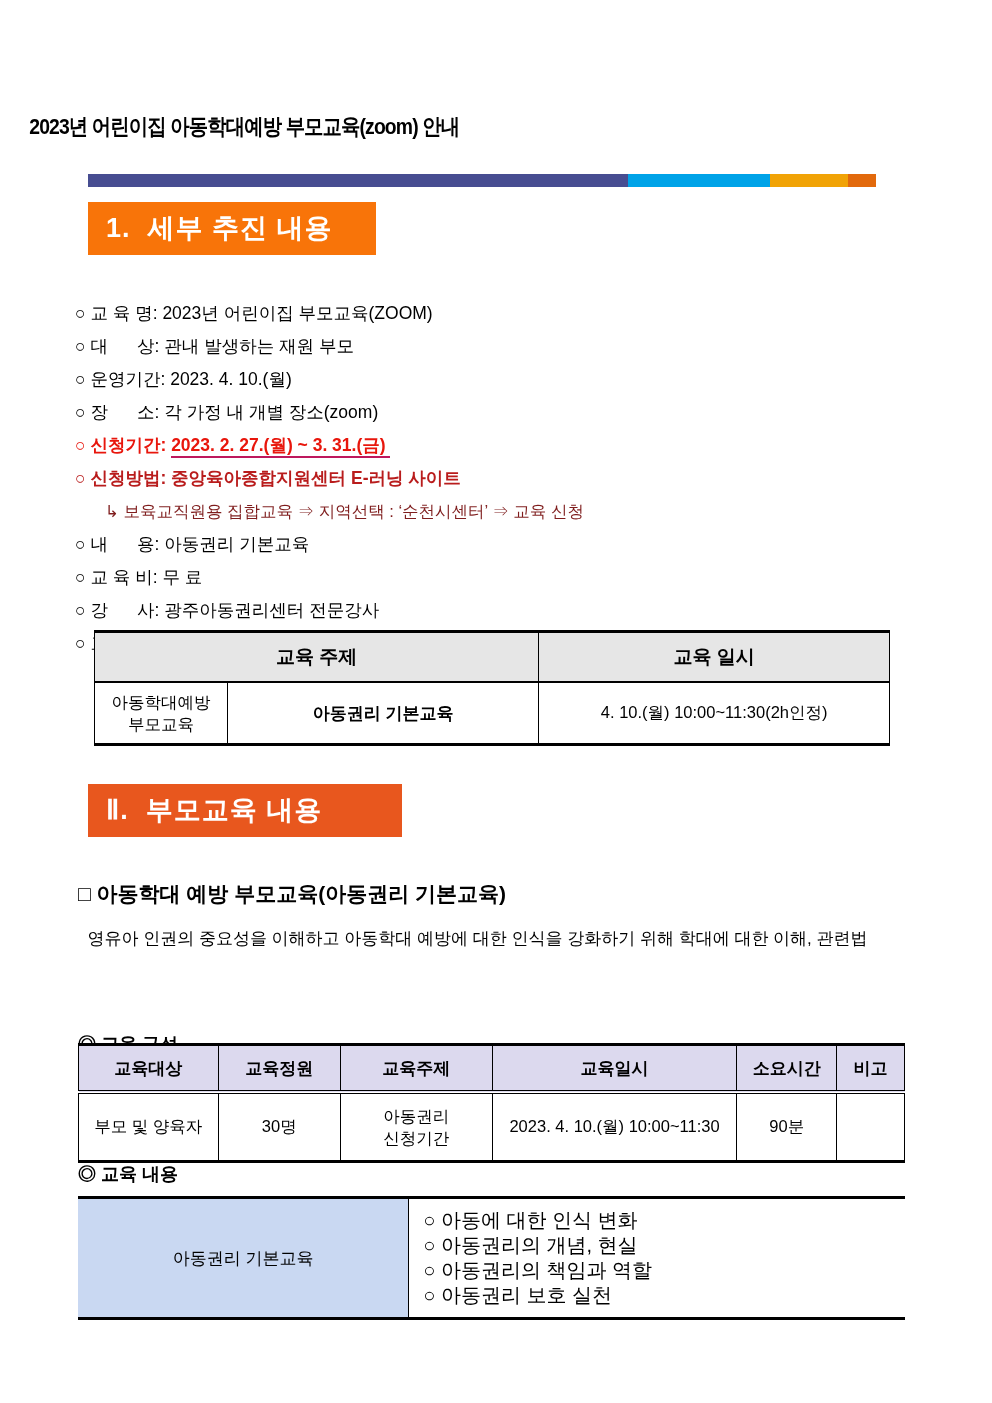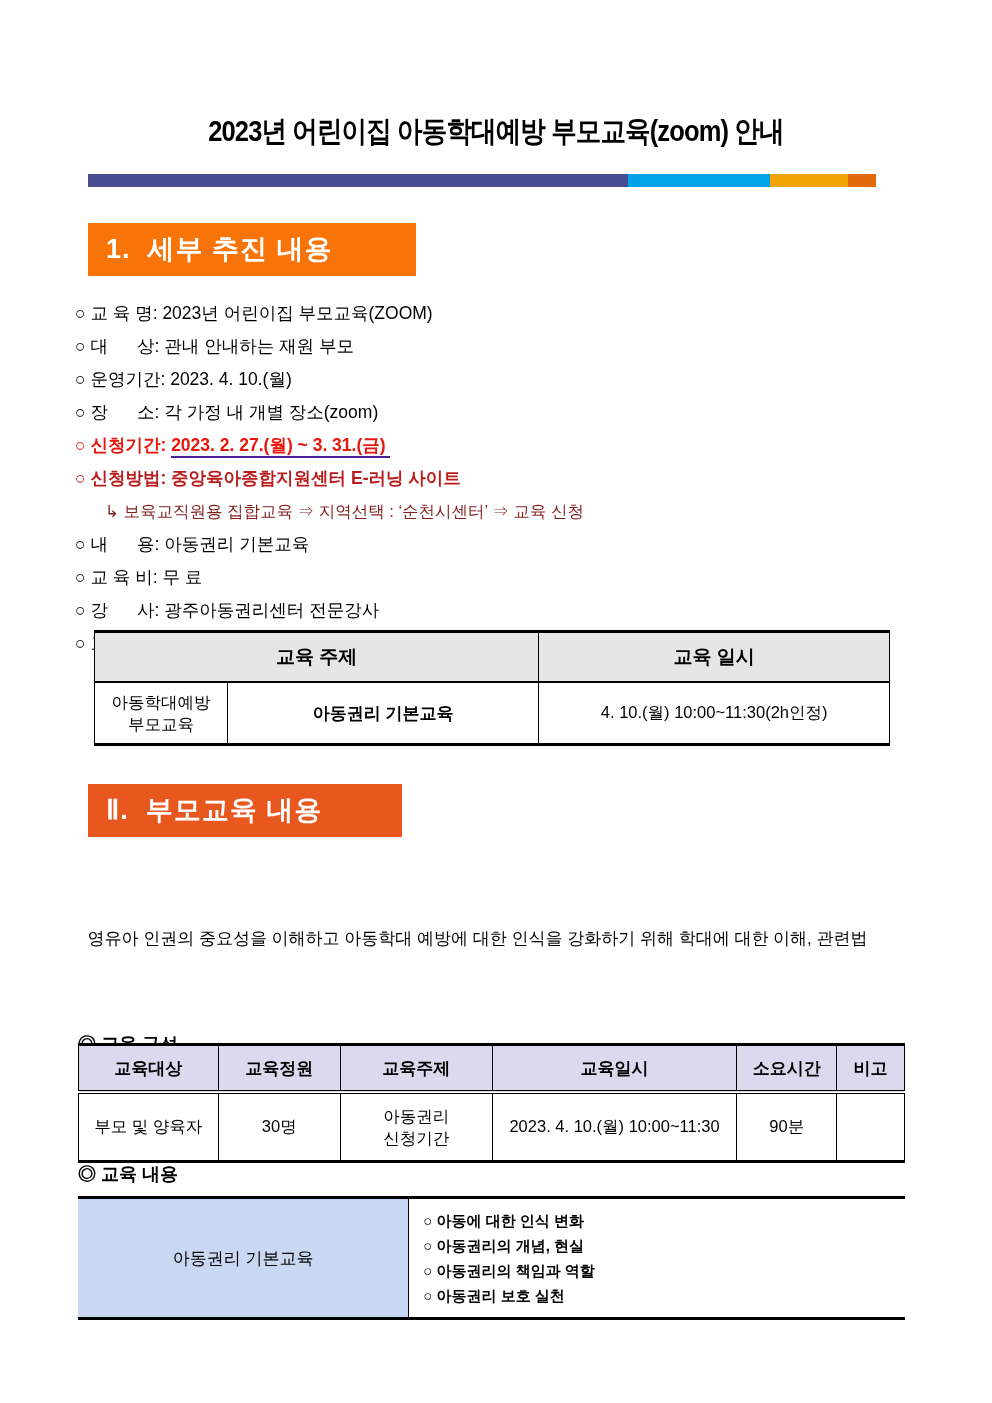--- a/index.html
+++ b/index.html
@@ -5,41 +5,41 @@
   html,body { margin:0; padding:0; }
   body { background:#888; }
   .page {
     position:relative; width:992px; height:1403px; margin:0 auto;
     background:#ffffff; overflow:hidden;
     font-family:"Liberation Sans", sans-serif; color:#000;
   }
   
   .doc-title {
     position:absolute; top:112px; left:0; width:100%;
-    text-align:center; font-size:29px; font-weight:bold;
+    font-size:22px; font-weight:bold;
     white-space:pre;
   }
   .doc-title .squeeze { display:inline-block; transform:scaleX(0.88); transform-origin:center; letter-spacing:-1px; }
   
   .divider-bar { position:absolute; top:174px; left:88px; width:788px; height:13px; display:flex; }
   .divider-bar span { display:block; height:100%; }
   
   .sec-header {
     position:absolute; left:88px; height:53px; line-height:53px;
     color:#fff; font-size:27px; font-weight:bold; white-space:pre;
     padding-left:18px; box-sizing:border-box; letter-spacing:1px;
   }
-  #sec1-header { top:223px; width:328px; }
+  #sec1-header { top:202px; width:288px; }
   #sec2-header { top:784px; width:314px; }
   
   .info-list { position:absolute; top:297px; left:75px; font-size:17.5px; }
   .info-list .li { line-height:33px; white-space:pre; }
   .li.red  { color:#e8160c; font-weight:bold; }
   .li.blue { color:#b91c1c; font-weight:bold; }
-  .li .u-date { border-bottom:2px solid #4c1d95; padding-bottom:1px; white-space:pre; }
+  .li .u-date { border-bottom:2px solid #be185d; padding-bottom:1px; white-space:pre; }
   .li.sub { padding-left:30px; font-size:16.5px; font-weight:normal; color:#7f1d1d; }
   
   table { border-collapse:collapse; table-layout:fixed; text-align:center; }
   
   .tbl1-wrap { position:absolute; top:630px; left:94px; width:796px; }
   .tbl1 { width:100%; border-top:3px solid #000; border-bottom:3px solid #000; }
   .tbl1 th, .tbl1 td { border:1px solid #000; }
   .tbl1 thead th { background:#e6e6e6; height:46px; font-size:19px; font-weight:bold; border-bottom:2px solid #000; }
   .tbl1 tbody td { height:58px; font-size:16.5px; }
   .tbl1 .cell-topic { font-weight:bold; font-size:17px; }
@@ -50,21 +50,21 @@
   .tbl2 th, .tbl2 td { border:1px solid #000; }
   .tbl2 thead th { background:#dcd9ee; height:42px; font-size:17px; font-weight:bold; border-bottom:4px double #000; }
   .tbl2 tbody td { height:64px; font-size:16.5px; }
   
   .tbl3-wrap { position:absolute; top:1196px; left:78px; width:827px; }
   .tbl3 { width:100%; border-top:3px solid #000; border-bottom:3px solid #000; }
   .tbl3 td { border:1px solid #000; }
   .tbl3 td:first-child { border-left:0; background:#c9d8f2; font-size:17px; }
   .tbl3 td:last-child { border-right:0; }
   .tbl3 .bullet-cell { text-align:left; padding:9px 10px 9px 14px; }
-  .tbl3 .bullet-cell div { line-height:25px; font-size:15px; white-space:pre;font-weight:bold; }
+  .tbl3 .bullet-cell div { line-height:25px; font-size:20px; white-space:pre; }
   
   .sec2-heading { position:absolute; top:880px; left:78px; font-size:21px; font-weight:bold; white-space:pre; }
   .sec2-para { position:absolute; top:922px; left:78px; width:850px; font-size:17px; }
   .sec2-para .pline { line-height:34px; white-space:pre; }
   .sub-title { position:absolute; left:78px; font-size:18px; font-weight:bold; white-space:pre; }
   #sub-composition { top:1008px;margin-top:24px; }
   #sub-content { top:1162px; }
 </style>
 </head>
 <body>
@@ -77,21 +77,21 @@
     <span style="width: 68.5%; background: rgb(71, 77, 145);"></span>
     <span style="width: 18%; background: rgb(0, 163, 232);"></span>
     <span style="width: 10%; background: rgb(241, 163, 6);"></span>
     <span style="width: 3.5%; background: rgb(226, 105, 12);"></span>
   </div>
 
   <div id="sec1-header" class="sec-header" style="background: rgb(248, 116, 9);">1.  세부 추진 내용</div>
 
   <div class="info-list">
     <div class="li">○ 교 육 명: 2023년 어린이집 부모교육(ZOOM)</div>
-    <div class="li">○ 대      상: 관내 안내하는 재원 부모</div>
+    <div class="li">○ 대      상: 관내 발생하는 재원 부모</div>
     <div class="li">○ 운영기간: 2023. 4. 10.(월)</div>
     <div class="li">○ 장      소: 각 가정 내 개별 장소(zoom)</div>
     <div class="li red"><span>○ 신청기간: </span><span class="u-date">2023. 2. 27.(월) ~ 3. 31.(금) </span></div>
     <div class="li blue">○ 신청방법: 중앙육아종합지원센터 E-러닝 사이트</div>
     <div class="li sub">↳ 보육교직원용 집합교육 ⇒ 지역선택 : ‘순천시센터’ ⇒ 교육 신청</div>
     <div class="li">○ 내      용: 아동권리 기본교육</div>
     <div class="li">○ 교 육 비: 무 료</div>
     <div class="li">○ 강      사: 광주아동권리센터 전문강사</div>
     <div class="li">○ 교육일정</div>
   </div>
@@ -119,20 +119,21 @@
           </td>
           <td class="cell-topic">아동권리 기본교육</td>
           <td>4. 10.(월) 10:00~11:30(2h인정)</td>
         </tr>
       </tbody>
     </table>
   </div>
 
   <div id="sec2-header" class="sec-header" style="background: rgb(232, 87, 30);">Ⅱ.  부모교육 내용</div>
 
+  <div class="sec2-heading">□ 아동학대 예방 부모교육(아동권리 기본교육)</div>
   <div class="sec2-para">
     <div class="pline">  영유아 인권의 중요성을 이해하고 아동학대 예방에 대한 인식을 강화하기 위해 학대에 대한 이해, 관련법</div>
   </div>
 
   <div id="sub-composition" class="sub-title">◎ 교육 구성</div>
   <div class="tbl2-wrap">
     <table class="tbl2">
       <colgroup>
         <col style="width:16.9%">
           <col style="width:14.8%">

